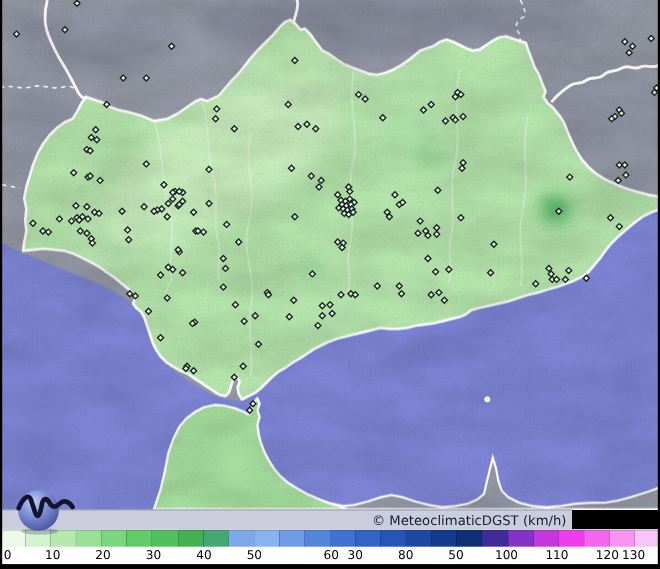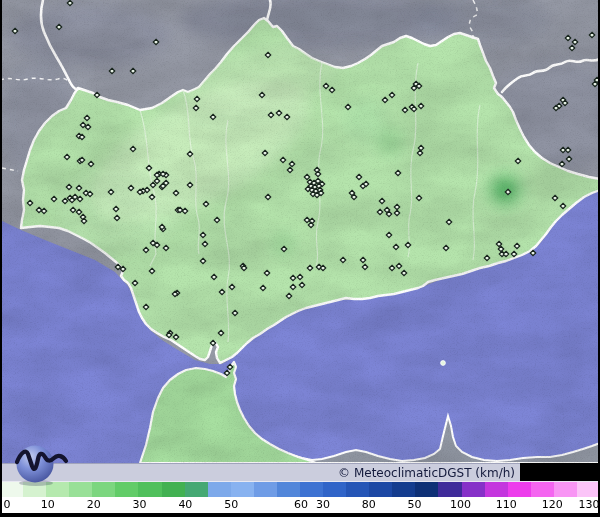--- a/index.html
+++ b/index.html
@@ -366,19 +366,19 @@
       <span class="tick" style="color: rgb(0, 0, 0); left: 139.538px;">30</span>
       <span class="tick" style="color: rgb(0, 0, 0); left: 185.385px;">40</span>
       <span class="tick" style="color: rgb(0, 0, 0); left: 231.231px;">50</span>
       <span class="tick" style="color: rgb(0, 0, 0); left: 277.077px; margin-left: 24px;">60</span>
       <span class="tick" style="color: rgb(0, 0, 0); left: 322.923px;">30</span>
       <span class="tick" style="color: rgb(0, 0, 0); left: 368.769px;">80</span>
       <span class="tick" style="color: rgb(0, 0, 0); left: 414.615px;">50</span>
       <span class="tick" style="color: rgb(0, 0, 0); left: 460.462px;">100</span>
       <span class="tick" style="color: rgb(0, 0, 0); left: 506.308px;">110</span>
       <span class="tick" style="color: rgb(0, 0, 0); left: 552.154px;">120</span>
-      <span class="tick" style="color: rgb(0, 0, 0); left: 589px;">130</span>
+      <span class="tick" style="color: rgb(0, 0, 0); left: 576px;">130</span>
     </div>
 
   <div id="bottomline"></div>
   <div class="edge" id="edgeL"></div>
   <div class="edge" id="edgeR"></div>
 </div>
 
 </body></html>

